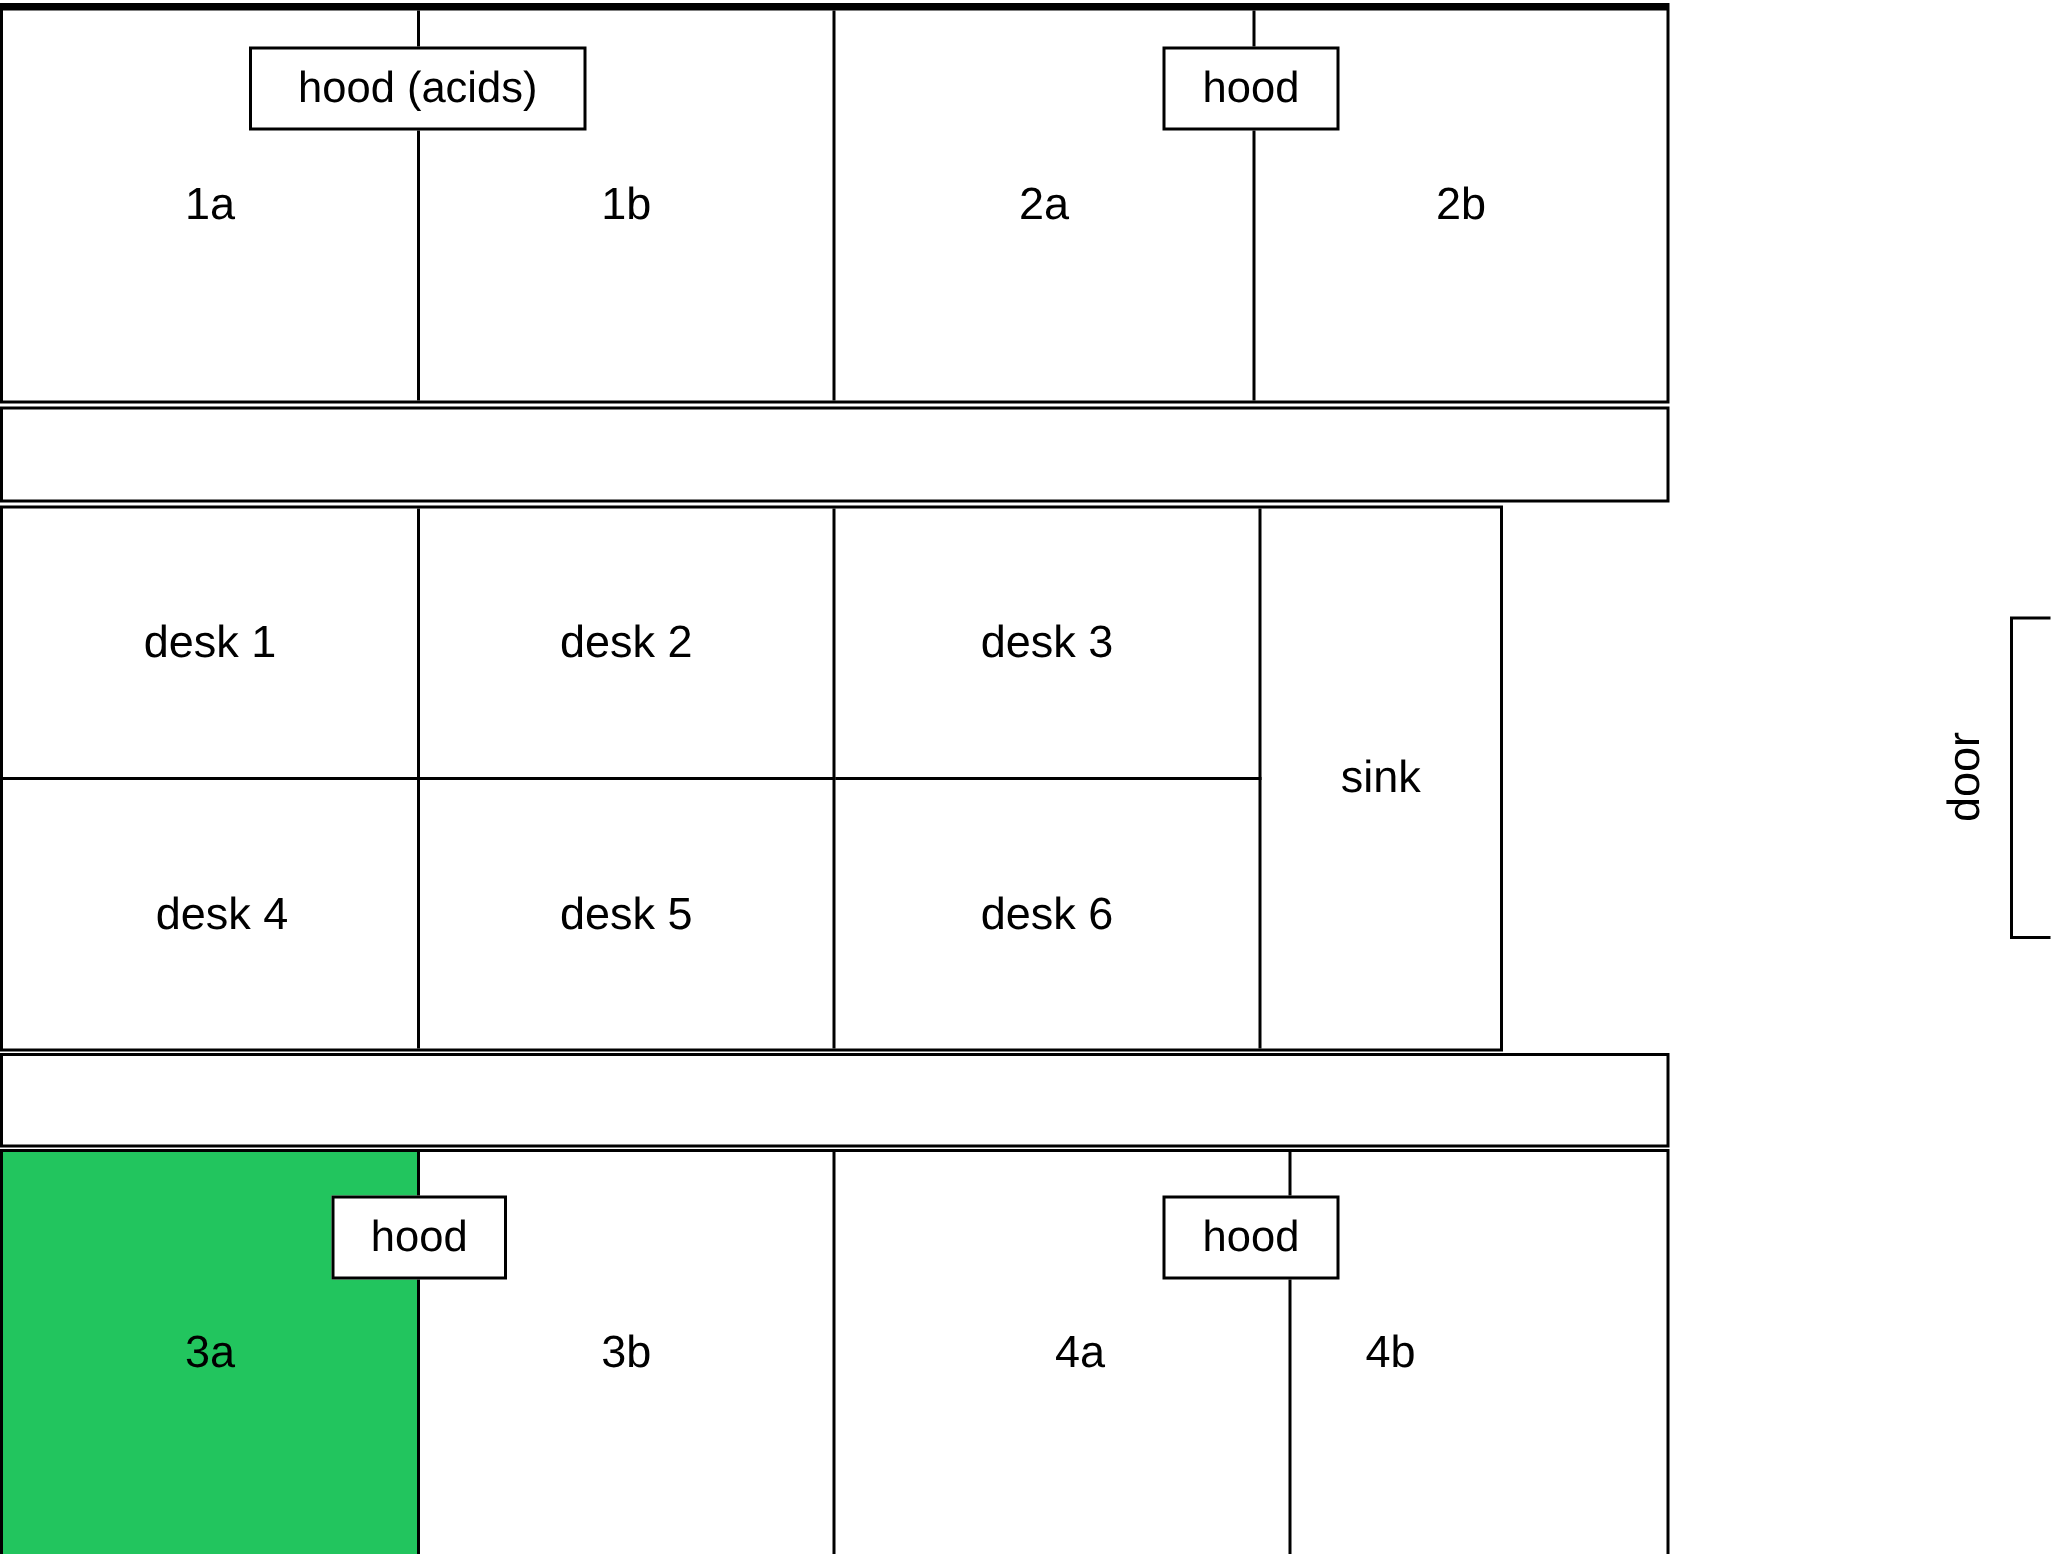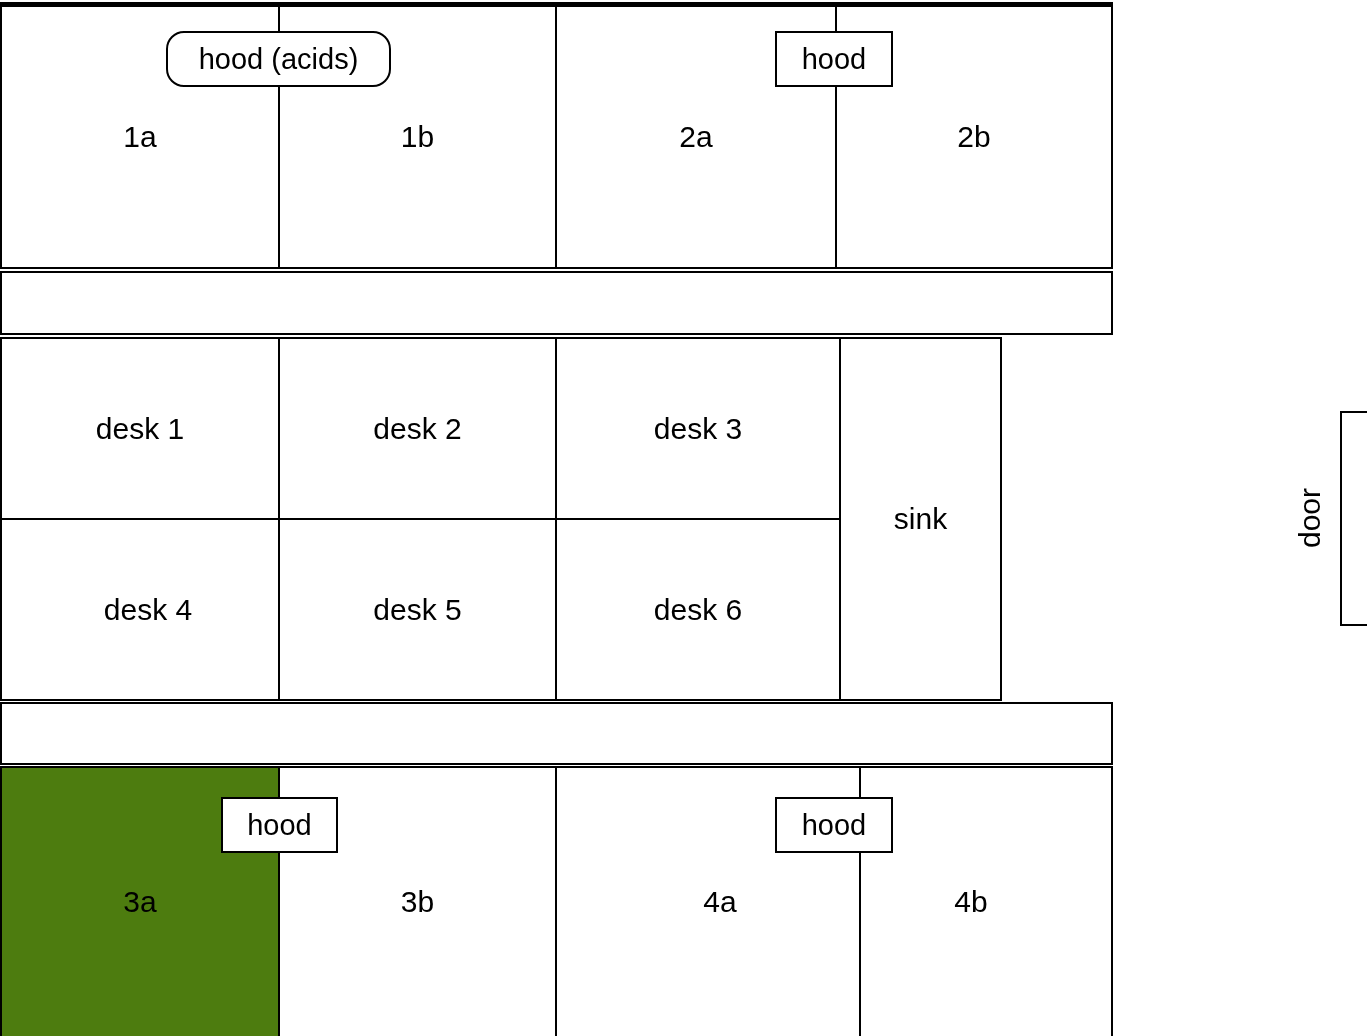--- a/index.html
+++ b/index.html
@@ -44,21 +44,21 @@
   .cell-label {
     font-size: 30px;
     line-height: 1;
     color: #000000;
     pointer-events: none;
   }
   .cell.divider-right { border-right: 2px solid #000000; }
   .cell.divider-bottom { border-bottom: 2px solid #000000; }
 
   
-  .cell.highlight { background: #4d7c0f; }
+  .cell.highlight { background: #22c55e; }
 
   
   .gap-band {
     border: 2px solid #000000;
     background: #ffffff;
   }
 
   
   .hood-box {
     position: absolute;
@@ -109,21 +109,21 @@
 
     <div class="cell divider-right" style="left:555px; top:0px; width:280px; height:100%;">
       <span class="cell-label">2a</span>
     </div>
 
     <div class="cell" style="left:835px; top:0px; width:274px; height:100%;">
       <span class="cell-label">2b</span>
     </div>
   </div>
 
-  <div class="hood-box" style="left:166px; top:31px; width:225px; height:56px;border-radius:18px;">
+  <div class="hood-box" style="left:166px; top:31px; width:225px; height:56px;">
     <span>hood (acids)</span>
   </div>
 
   <div class="hood-box" style="left:775px; top:31px; width:118px; height:56px;">
     <span>hood</span>
   </div>
 
   <div class="abs gap-band" style="left:0px; top:271px; width:1113px; height:64px;"></div>
 
   <div class="abs bench" style="left:0px; top:337px; width:1002px; height:364px;">
@@ -166,21 +166,21 @@
     </div>
 
     <div class="cell divider-right" style="left:278px; top:0px; width:277px; height:100%;">
       <span class="cell-label">3b</span>
     </div>
 
     <div class="cell divider-right" style="left:555px; top:0px; width:280px; height:100%;margin-left:24px;">
       <span class="cell-label">4a</span>
     </div>
 
-    <div class="cell" style="left:832px; top:0px; width:274px; height:100%;border-radius:16px;">
+    <div class="cell" style="left:788px; top:0px; width:274px; height:100%;border-radius:16px;">
       <span class="cell-label">4b</span>
     </div>
   </div>
 
   <div class="hood-box" style="left:221px; top:797px; width:117px; height:56px;">
     <span>hood</span>
   </div>
 
   <div class="hood-box" style="left:775px; top:797px; width:118px; height:56px;">
     <span>hood</span>

